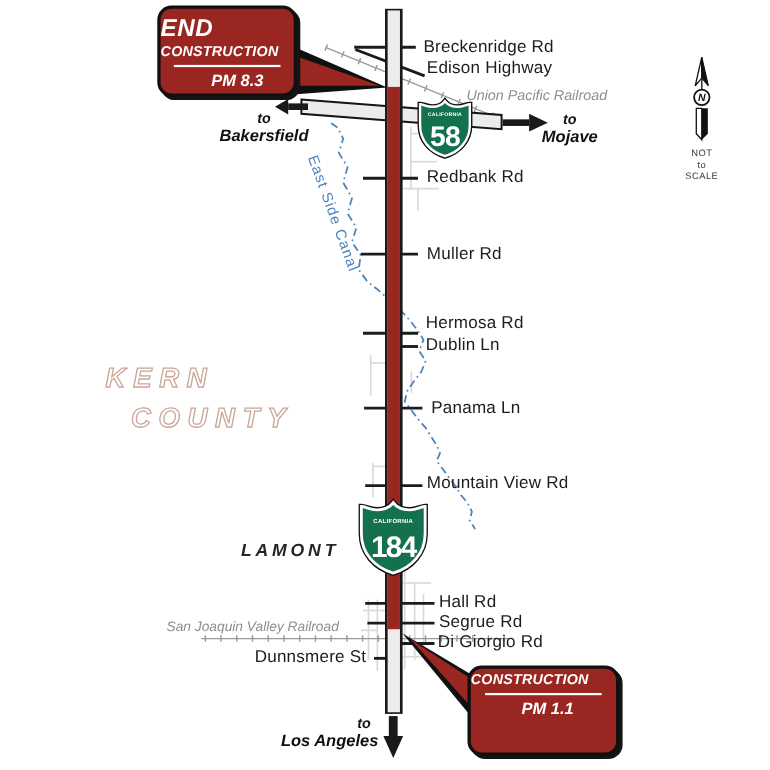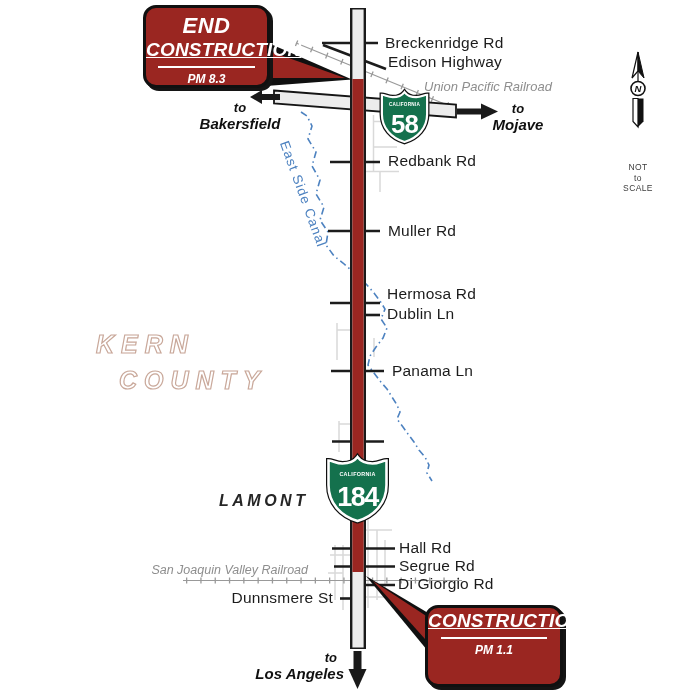--- a/index.html
+++ b/index.html
@@ -22,34 +22,33 @@
     font-style:italic;font-weight:bold;font-size:25px;letter-spacing:7px;
     color:#ffffff;-webkit-text-stroke:1.2px var(--county-outline,#c9a89a);
   }
   .canal-label{
     font-size:13.5px;color:var(--canal-blue,#4d82c0);letter-spacing:1px;
     transform:rotate(70deg);transform-origin:left top;
   }
   .compass-note{
     font-size:8.5px;color:#3c3c3c;text-align:center;line-height:1.25;letter-spacing:0.4px;
     width:50px;
-    margin-top:28px;
   }
   .callout{
     position:absolute;z-index:3;background:var(--construction-red,#9a2621);
     border:3px solid #101010;border-radius:13px;color:#ffffff;
-    font-style:italic;font-weight:bold;text-align:center;
+    font-style:italic;font-weight:bold;
     box-shadow:3px 3px 0 #141414;
   }
   .co-word{line-height:1;margin-top:7px;letter-spacing:0.5px;}
   .end-box .co-word{font-size:22px;}
   .begin-box .co-word{font-size:20px;}
-  .co-constr{font-size:19px;margin-top:2px;letter-spacing:0.2px;text-decoration:underline;}
+  .co-constr{font-size:13px;margin-top:2px;letter-spacing:0.2px;}
   .co-line{height:2px;background:#ffffff;width:80%;margin:5px auto 4px auto;}
-  .co-pm{font-size:12px;}
+  .co-pm{font-size:15px;padding-left:46px;}
 </style>
 </head>
 <body>
 
 <div id="stage">
 
   <svg id="map-svg" width="700" height="700" viewBox="0 0 700 700">
 
     <g stroke="#d9d9d9" stroke-width="1.5" fill="none">
       <line x1="373.5" y1="115" x2="373.5" y2="172"></line>
@@ -159,20 +158,21 @@
     </g>
   </svg>
 
   <div class="lbl street" style="left:385px;top:43px">Breckenridge Rd</div>
   <div class="lbl street" style="left:388px;top:62px">Edison Highway</div>
   <div class="lbl street" style="left:388px;top:161px">Redbank Rd</div>
   <div class="lbl street" style="left:388px;top:231px">Muller Rd</div>
   <div class="lbl street" style="left:387px;top:294px">Hermosa Rd</div>
   <div class="lbl street" style="left:387px;top:314px">Dublin Ln</div>
   <div class="lbl street" style="left:392px;top:371px">Panama Ln</div>
+  <div class="lbl street" style="left:388px;top:440px">Mountain View Rd</div>
   <div class="lbl street" style="left:399px;top:548px">Hall Rd</div>
   <div class="lbl street" style="left:399px;top:566px">Segrue Rd</div>
   <div class="lbl street" style="left:398px;top:584px">Di Giorgio Rd</div>
   <div class="lbl street right-anchor" style="right:367px;top:598px">Dunnsmere St</div>
 
   <div class="lbl rr-label" style="left:424px;top:86px">Union Pacific Railroad</div>
   <div class="lbl rr-label small" style="right:392px;top:570px">San Joaquin Valley Railroad</div>
 
   <div class="lbl canal-label" style="left:291px;top:139px">East Side Canal</div>
 

